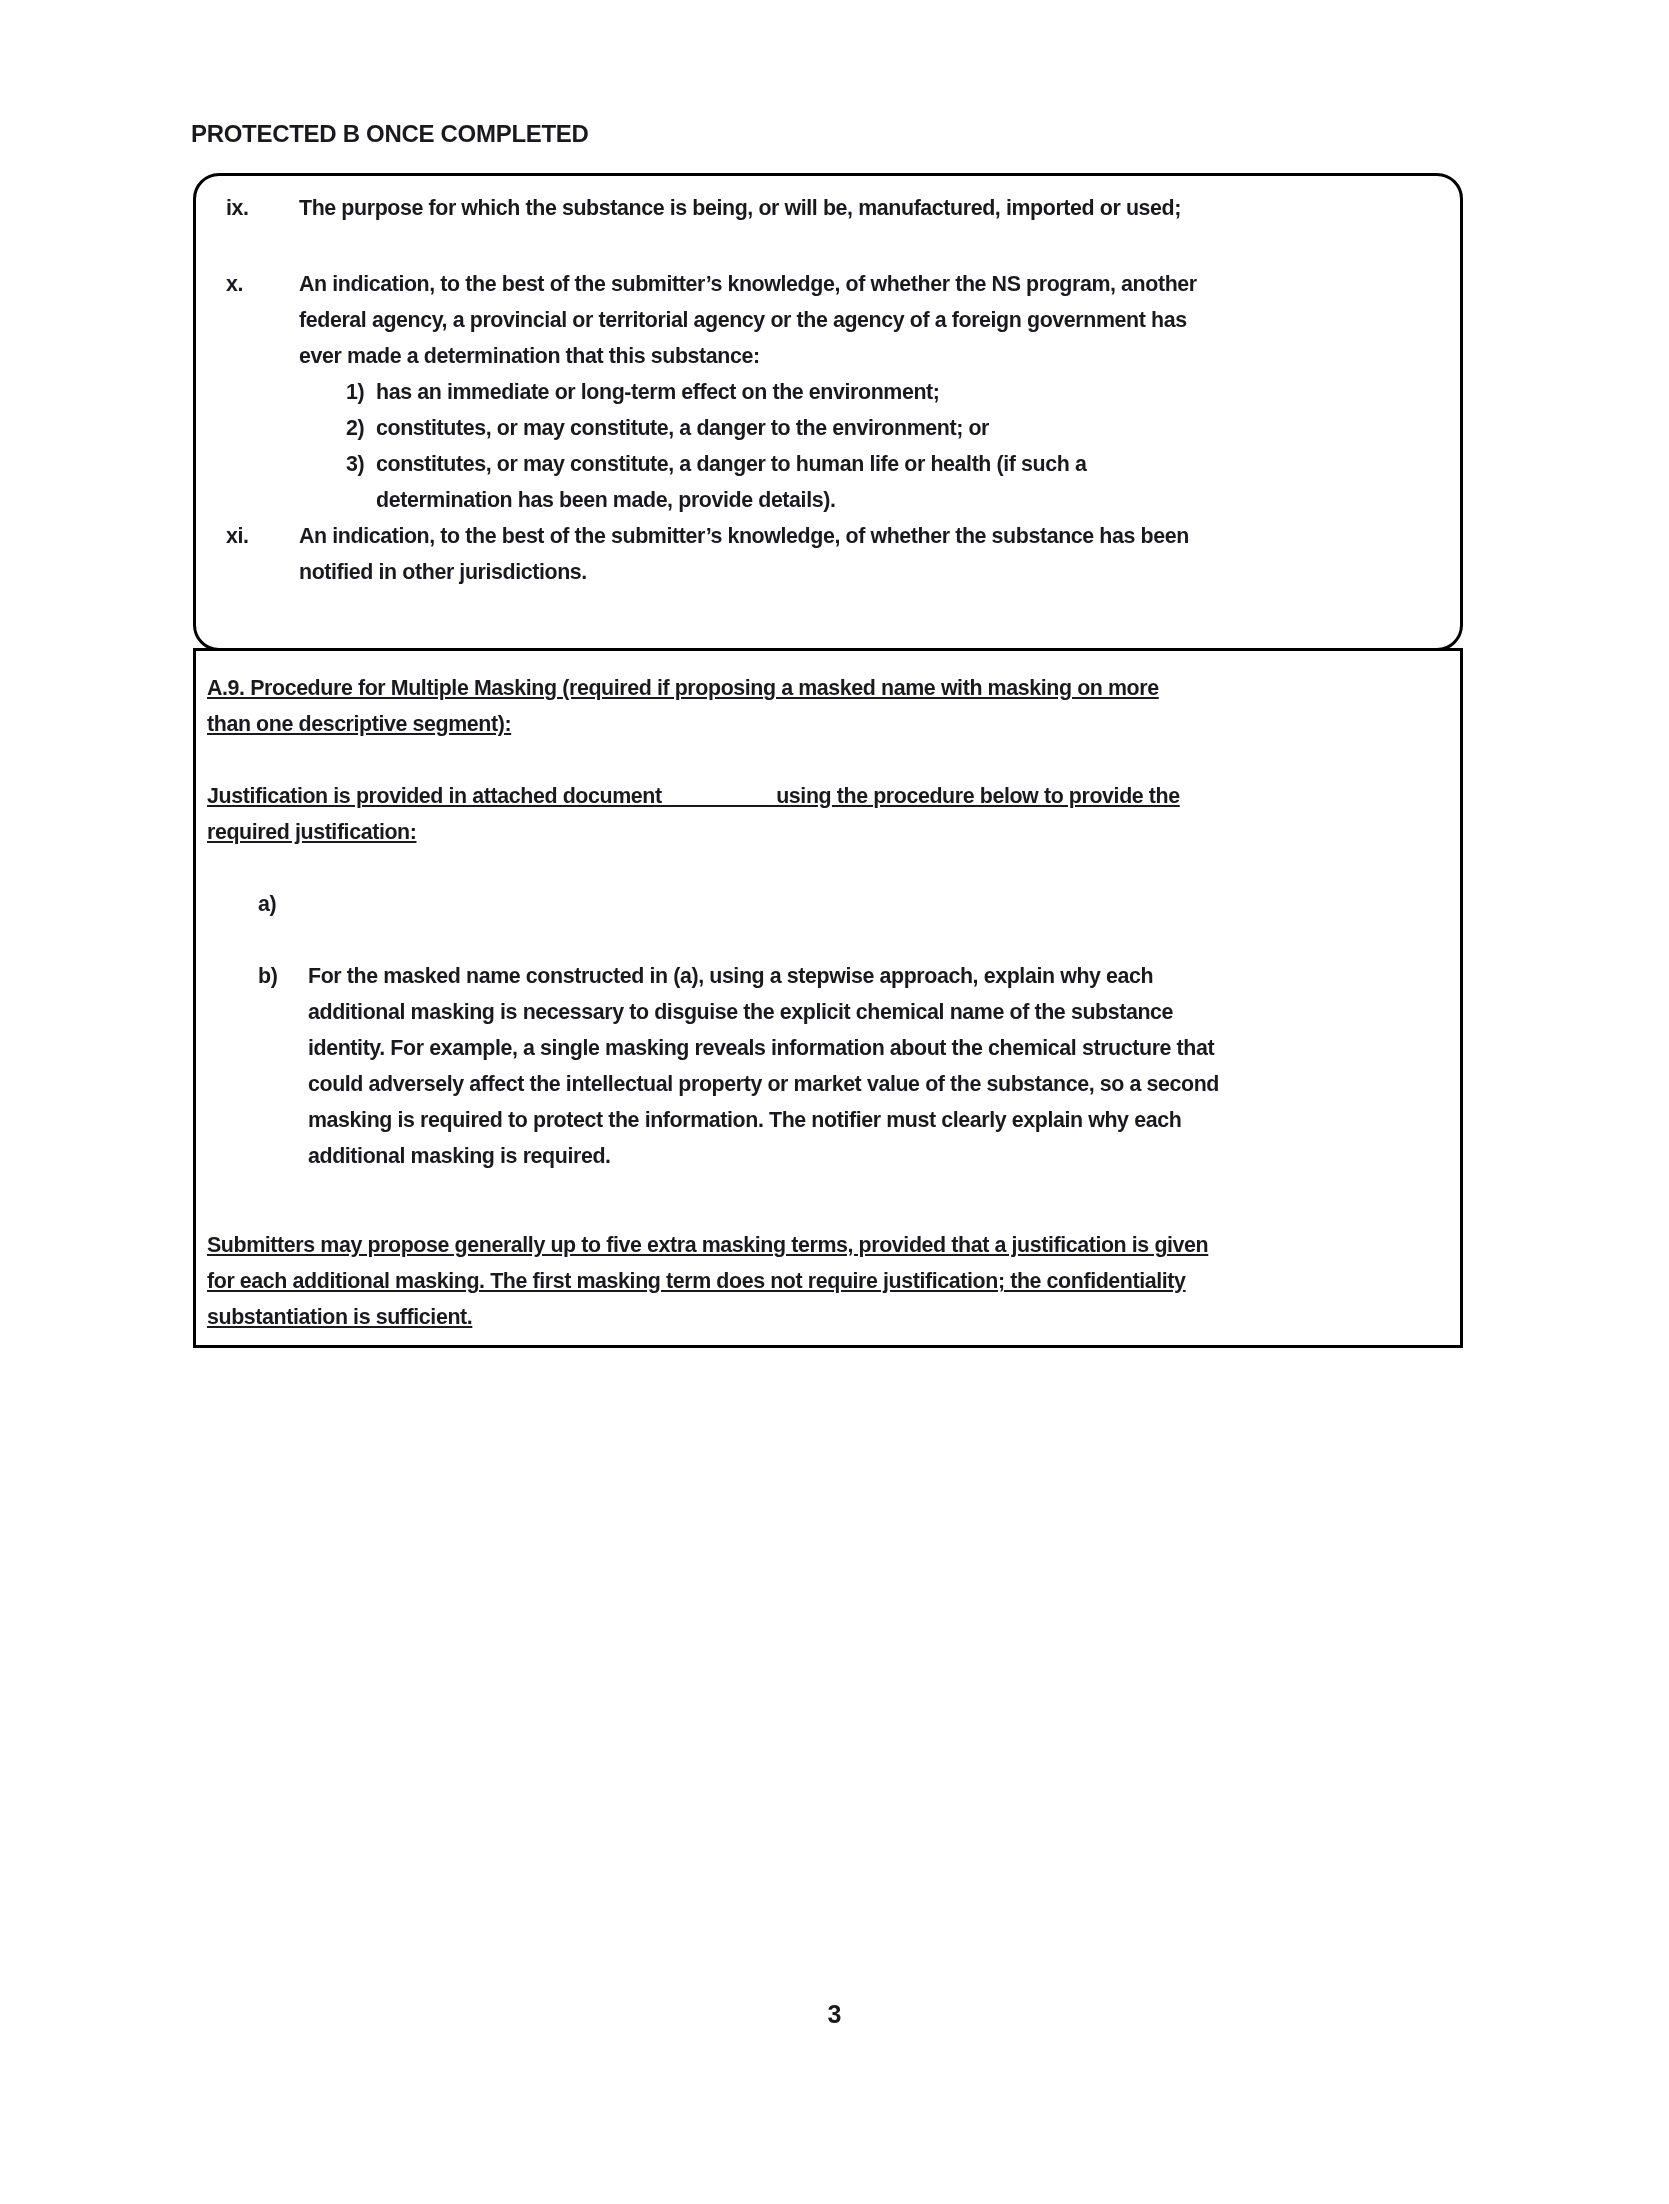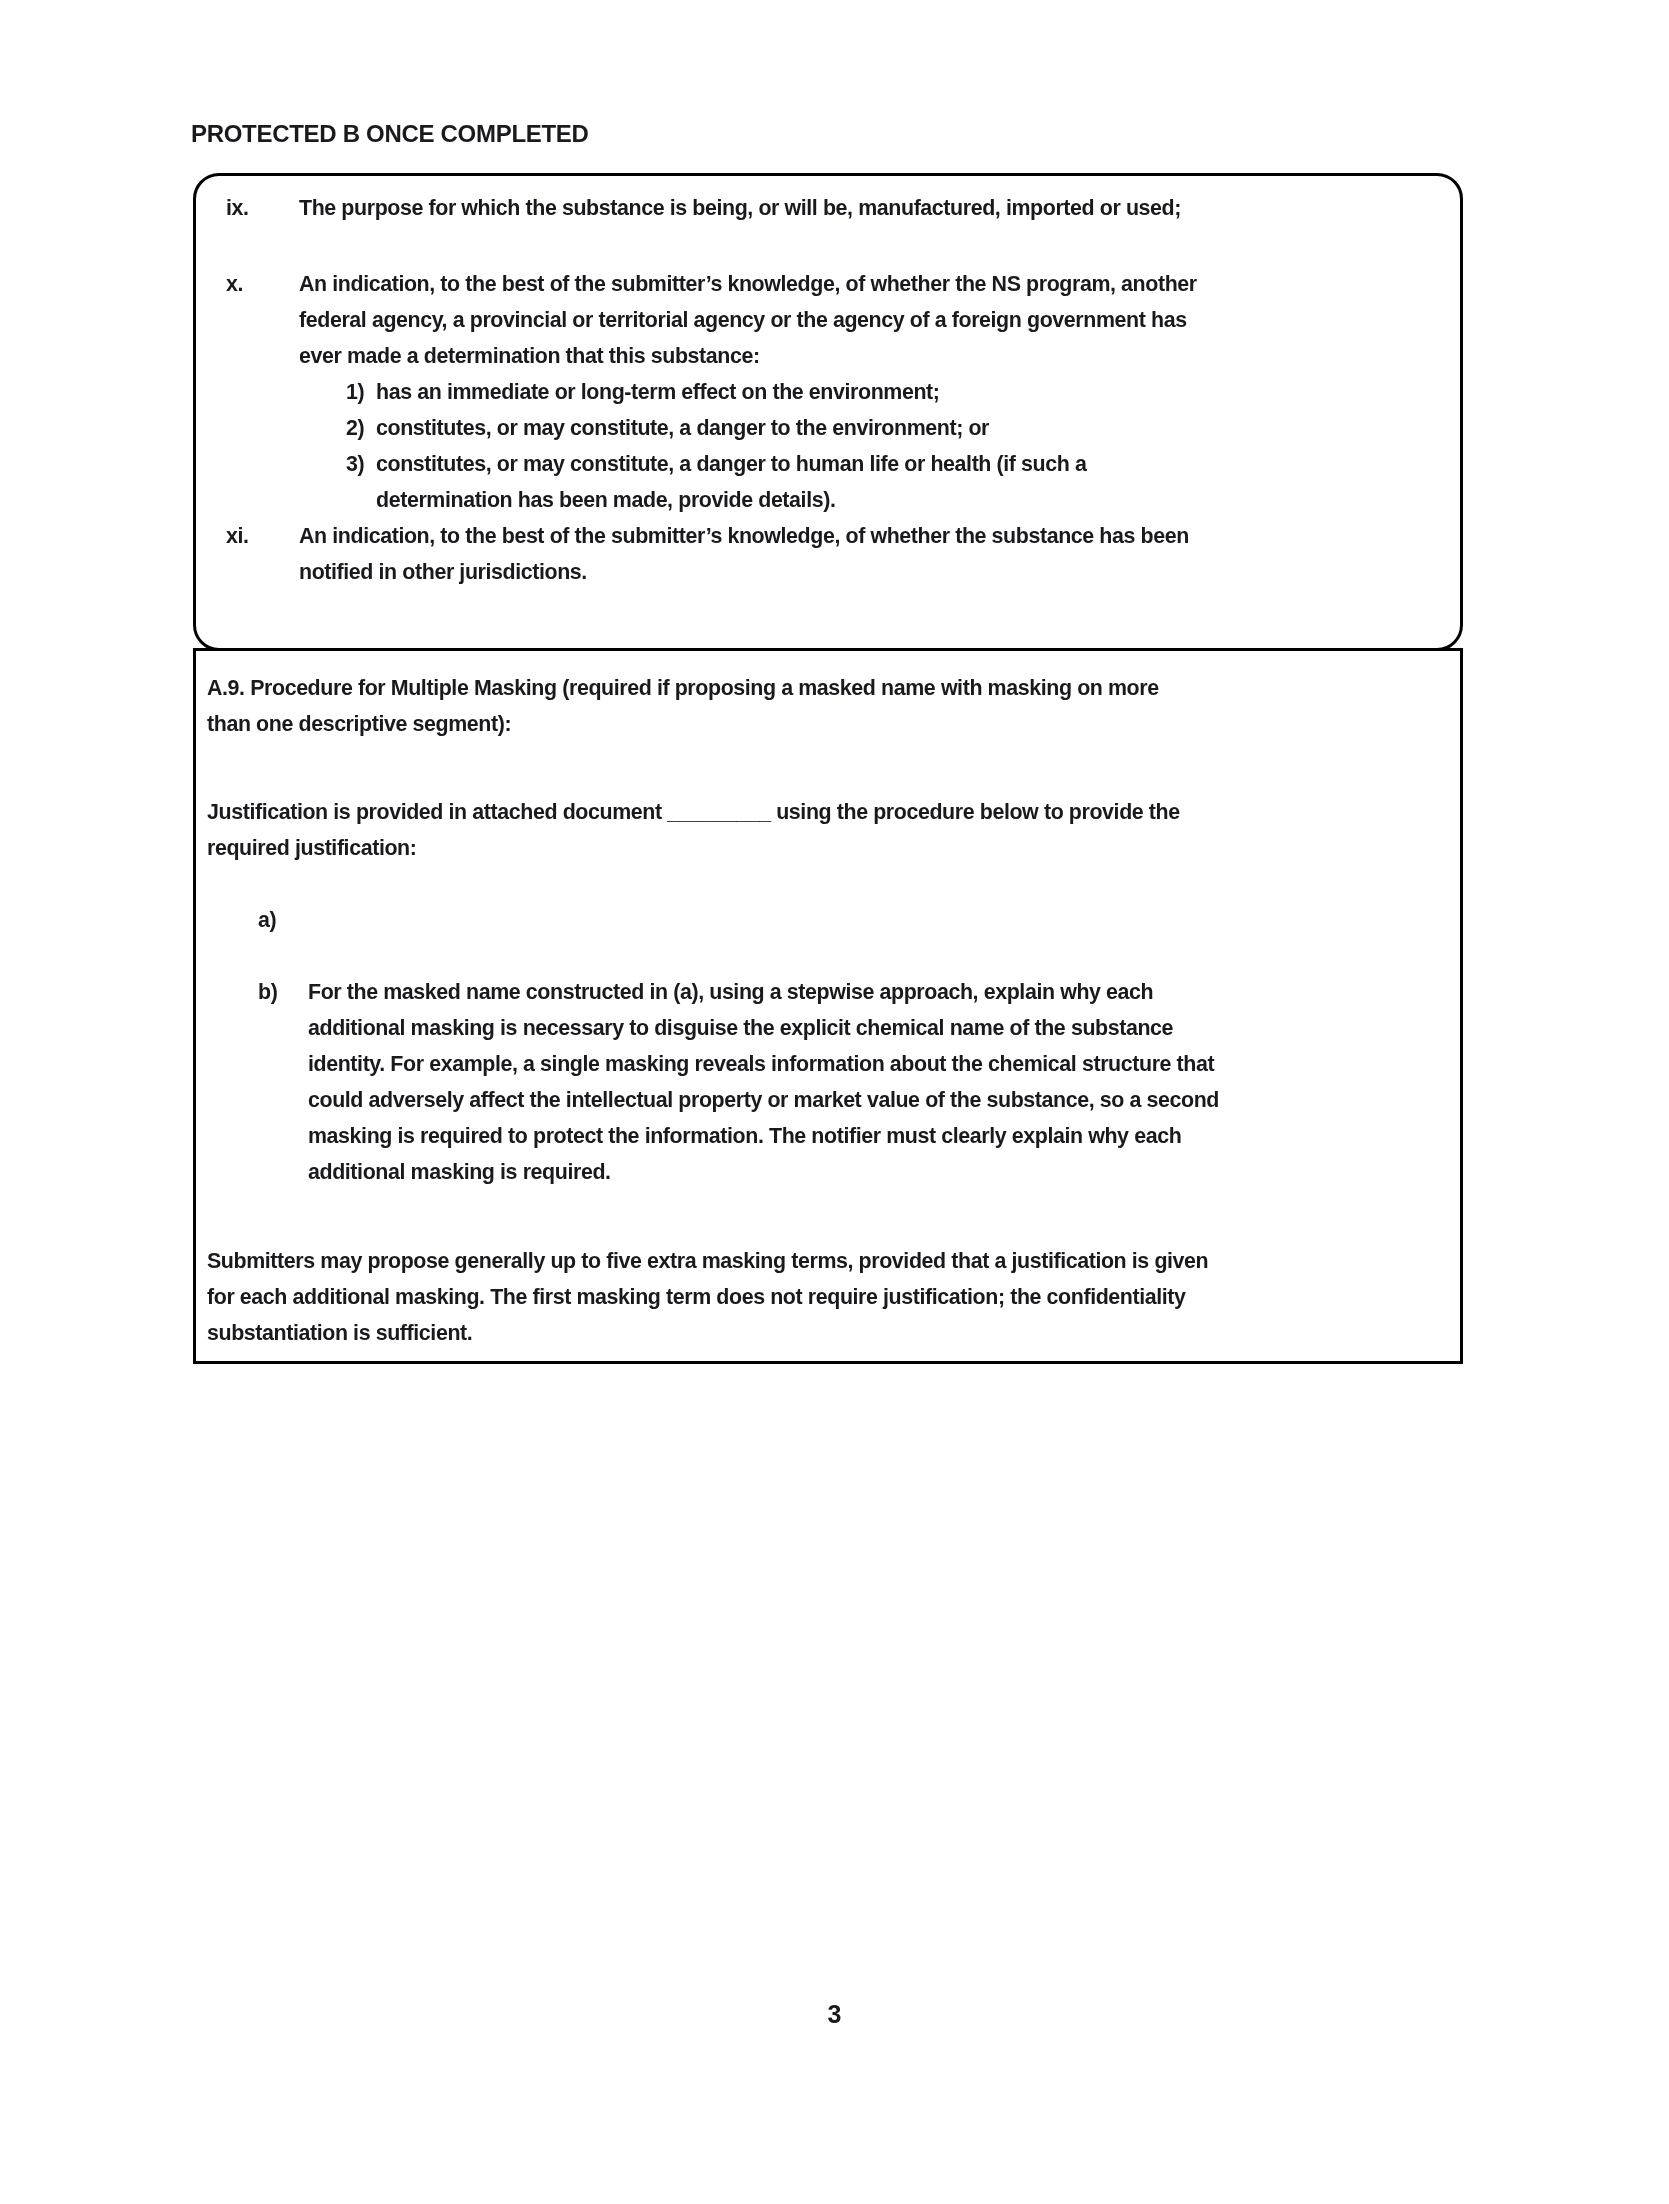--- a/index.html
+++ b/index.html
@@ -72,22 +72,23 @@
   }
   .sub-item .num {
     flex: 0 0 30px;
     font-size: 21.4px;
     line-height: 36px;
   }
   .para {
     font-size: 21.4px;
     line-height: 36px;
     white-space: pre-line;
+    text-decoration: underline;
   }
-  .para + .para { margin-top: 52px; }
+  .para + .para { margin-top: 36px; }
   .step-item {
     display: flex;
     align-items: flex-start;
     margin-left: 51px;
     margin-top: 36px;
   }
   .step-item .num {
     flex: 0 0 50px;
     font-size: 21.4px;
     line-height: 36px;

